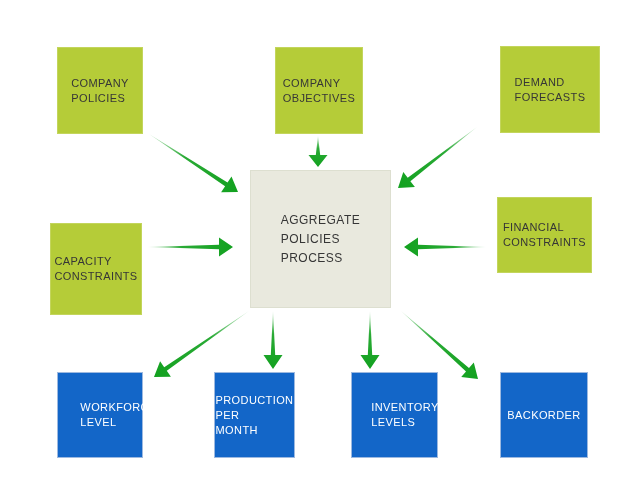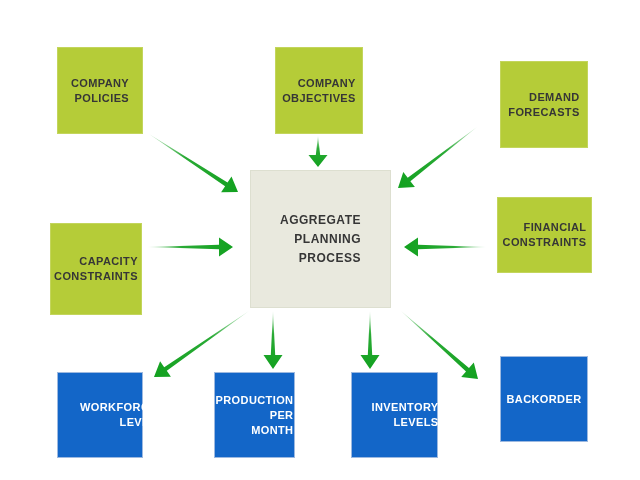--- a/index.html
+++ b/index.html
@@ -13,23 +13,23 @@
     width: 640px;
     height: 480px;
     background: #ffffff;
     overflow: hidden;
   }
   .box {
     position: absolute;
     display: flex;
     align-items: center;
     justify-content: center;
-    text-align: right;
+    text-align: left;
     white-space: pre-line;
-    font-weight: bold;
+    font-weight: normal;
     box-sizing: border-box;
   }
   .box.input {
     background: var(--input-box, #b5cc38);
     border: 1px solid #c3d55c;
     color: var(--input-text, #363636);
     font-size: 11px;
     line-height: 15px;
     letter-spacing: 0.4px;
   }
@@ -45,28 +45,28 @@
     background: var(--output-box, #1366c8);
     border: 1px solid #9db9e0;
     color: var(--output-text, #ffffff);
     font-size: 11px;
     line-height: 15px;
     letter-spacing: 0.4px;
   }
   
   #b-company-policies      { left: 57px;  top: 47px;  width: 86px;  height: 87px; }
   #b-company-objectives    { left: 275px; top: 47px;  width: 88px;  height: 87px; }
-  #b-demand-forecasts      { left: 500px; top: 61px;  width: 88px;  height: 87px; }
+  #b-demand-forecasts      { left: 500px; top: 46px;  width: 100px;  height: 87px; }
   #b-capacity-constraints  { left: 50px;  top: 196px; width: 92px;  height: 92px; margin-top: 27px; }
   #b-financial-constraints { left: 497px; top: 197px; width: 95px;  height: 76px; }
   #b-center                { left: 250px; top: 170px; width: 141px; height: 138px; }
   #b-workforce-level       { left: 57px;  top: 372px; width: 86px;  height: 86px; padding-left: 37px; }
   #b-production-per-month  { left: 214px; top: 372px; width: 81px;  height: 86px; }
   #b-inventory-levels      { left: 351px; top: 372px; width: 87px;  height: 86px; padding-left: 21px; }
-  #b-backorder             { left: 500px; top: 356px; width: 88px;  height: 86px; }
+  #b-backorder             { left: 500px; top: 372px; width: 88px;  height: 86px; }
   #arrows {
     position: absolute;
     left: 0; top: 0;
     width: 640px; height: 480px;
     pointer-events: none;
   }
 </style>
 </head>
 <body>
 
@@ -137,21 +137,21 @@
   <div class="box input" id="b-company-objectives">COMPANY
 OBJECTIVES</div>
 
   <div class="box input" id="b-demand-forecasts">DEMAND
 FORECASTS</div>
 
   <div class="box input" id="b-capacity-constraints">CAPACITY
 CONSTRAINTS</div>
 
   <div class="box center-box" id="b-center">AGGREGATE
-PLANNING
+POLICIES
 PROCESS</div>
 
   <div class="box input" id="b-financial-constraints">FINANCIAL
 CONSTRAINTS</div>
 
   <div class="box output" id="b-workforce-level">WORKFORCE
 LEVEL</div>
 
   <div class="box output" id="b-production-per-month">PRODUCTION
 PER

